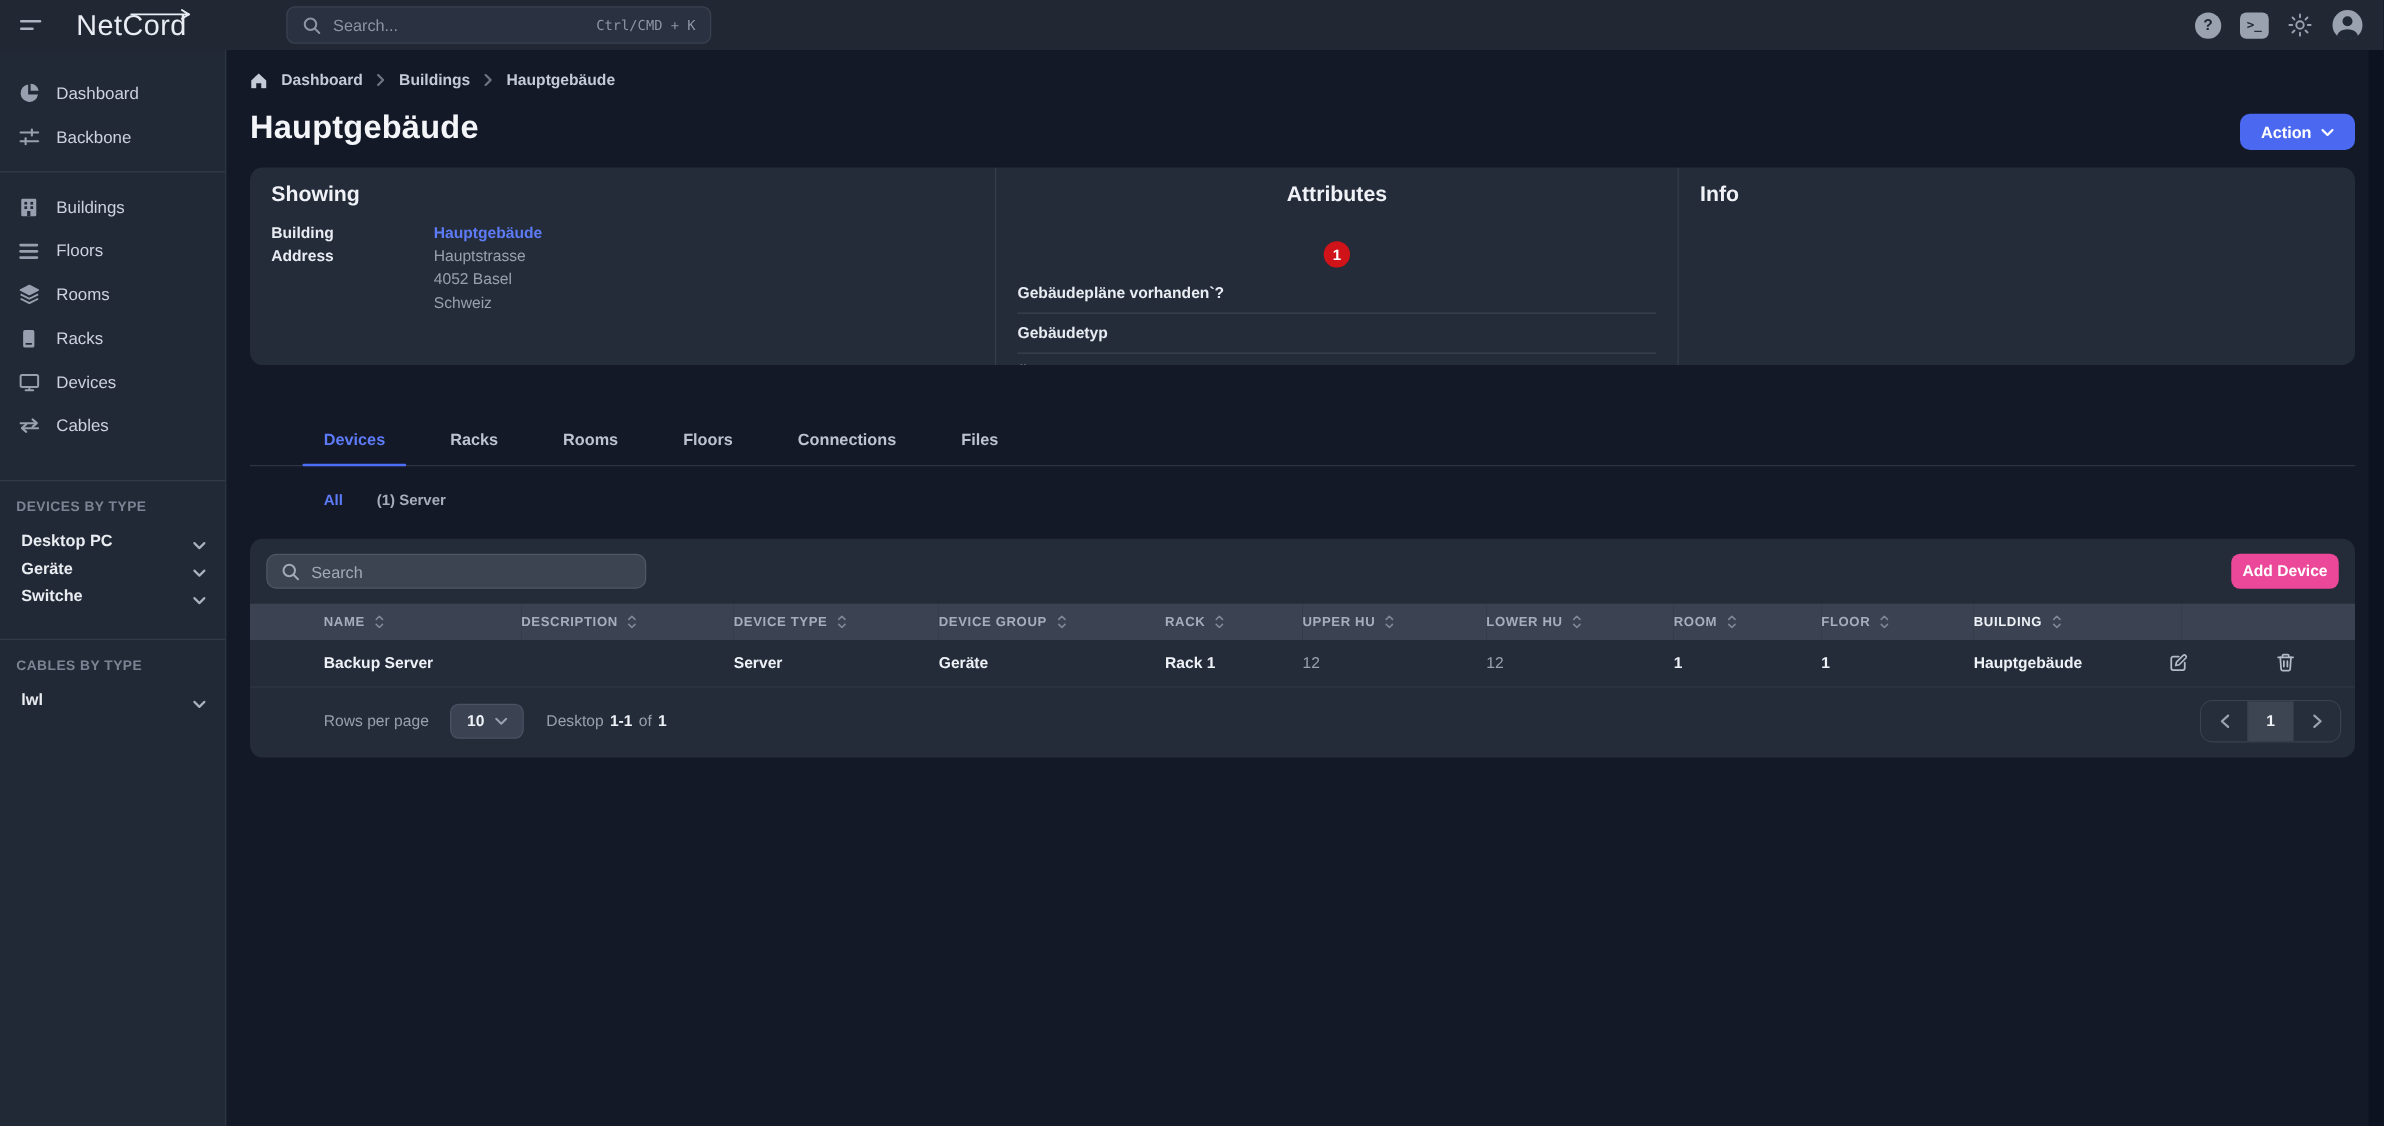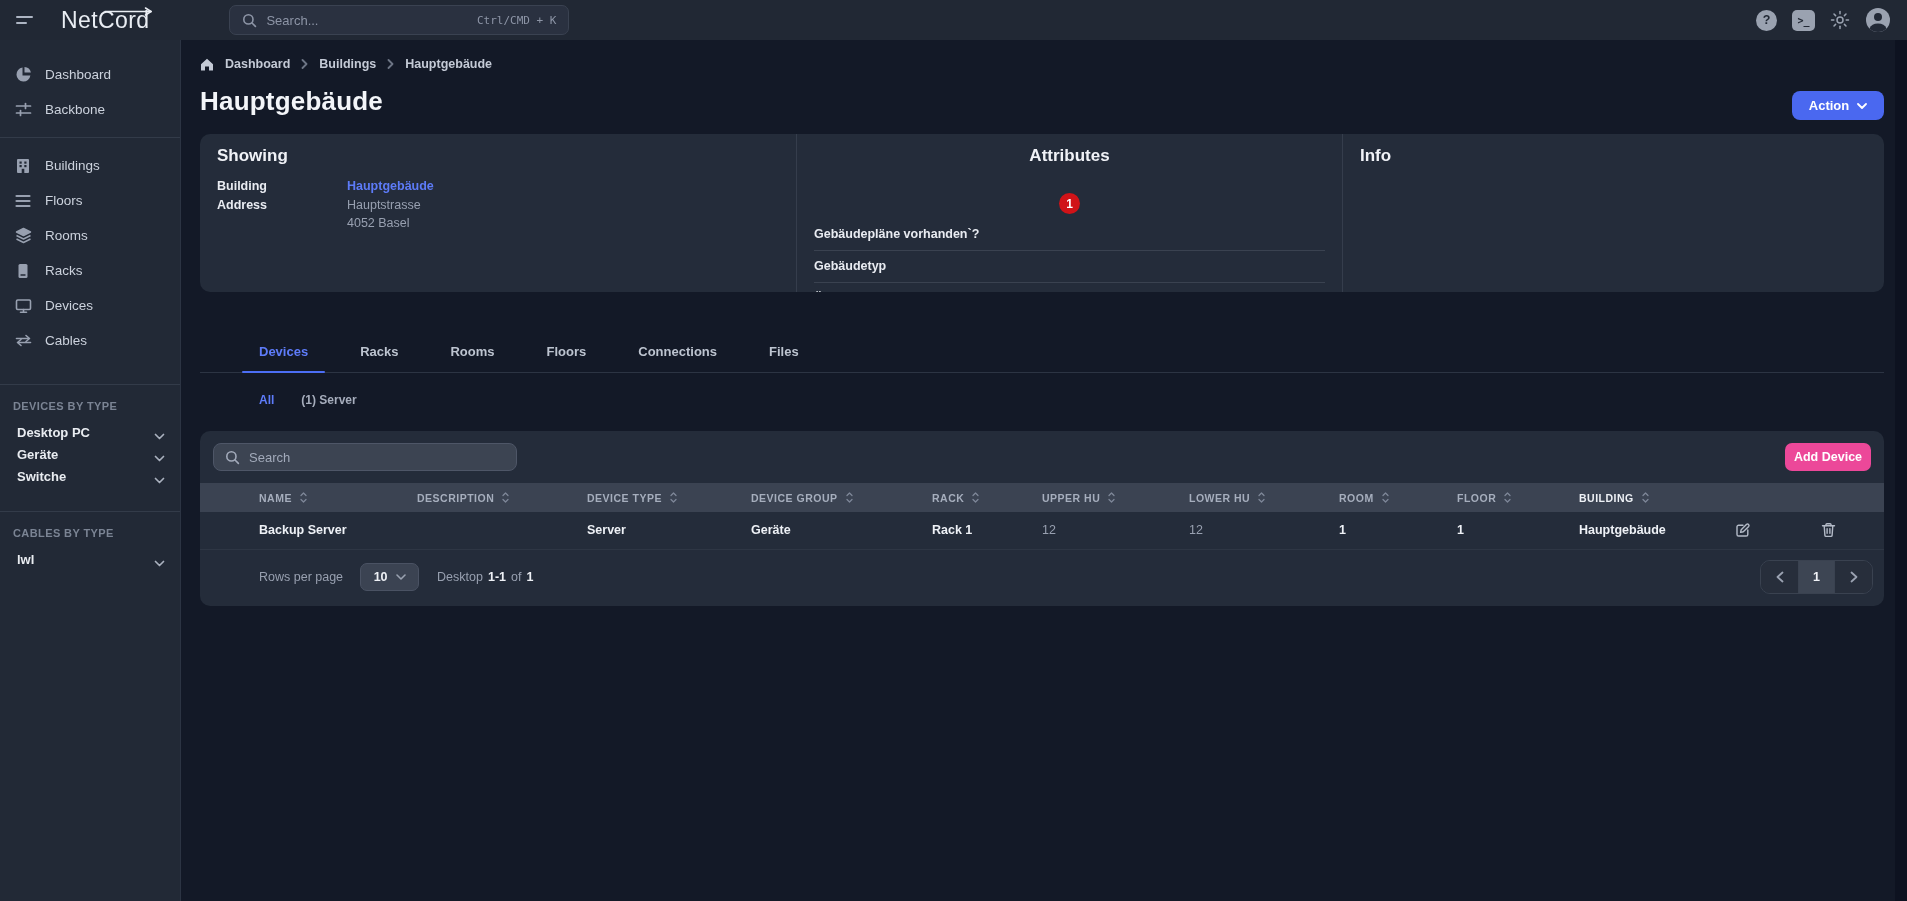--- a/index.html
+++ b/index.html
@@ -326,20 +326,21 @@
       <div class="panels">
         <div class="panel panel-location">
           <div class="panel-title">Showing</div>
           <div class="loc-grid">
             <div class="loc-label">Building</div>
             <div class="loc-link">Hauptgebäude</div>
             <div class="loc-label">Address</div>
             <div>
               <div class="addr-line">Hauptstrasse</div>
               <div class="addr-line">4052 Basel</div>
+              <div class="addr-line">Schweiz</div>
             </div>
           </div>
         </div>
         <div class="panel panel-attributes">
           <div class="attr-head">
             <div class="panel-title">Attributes</div>
             <div class="badge">1</div>
           </div>
           <ul class="attr-list">
             <li class="attr-item">Gebäudepläne vorhanden`?</li>

